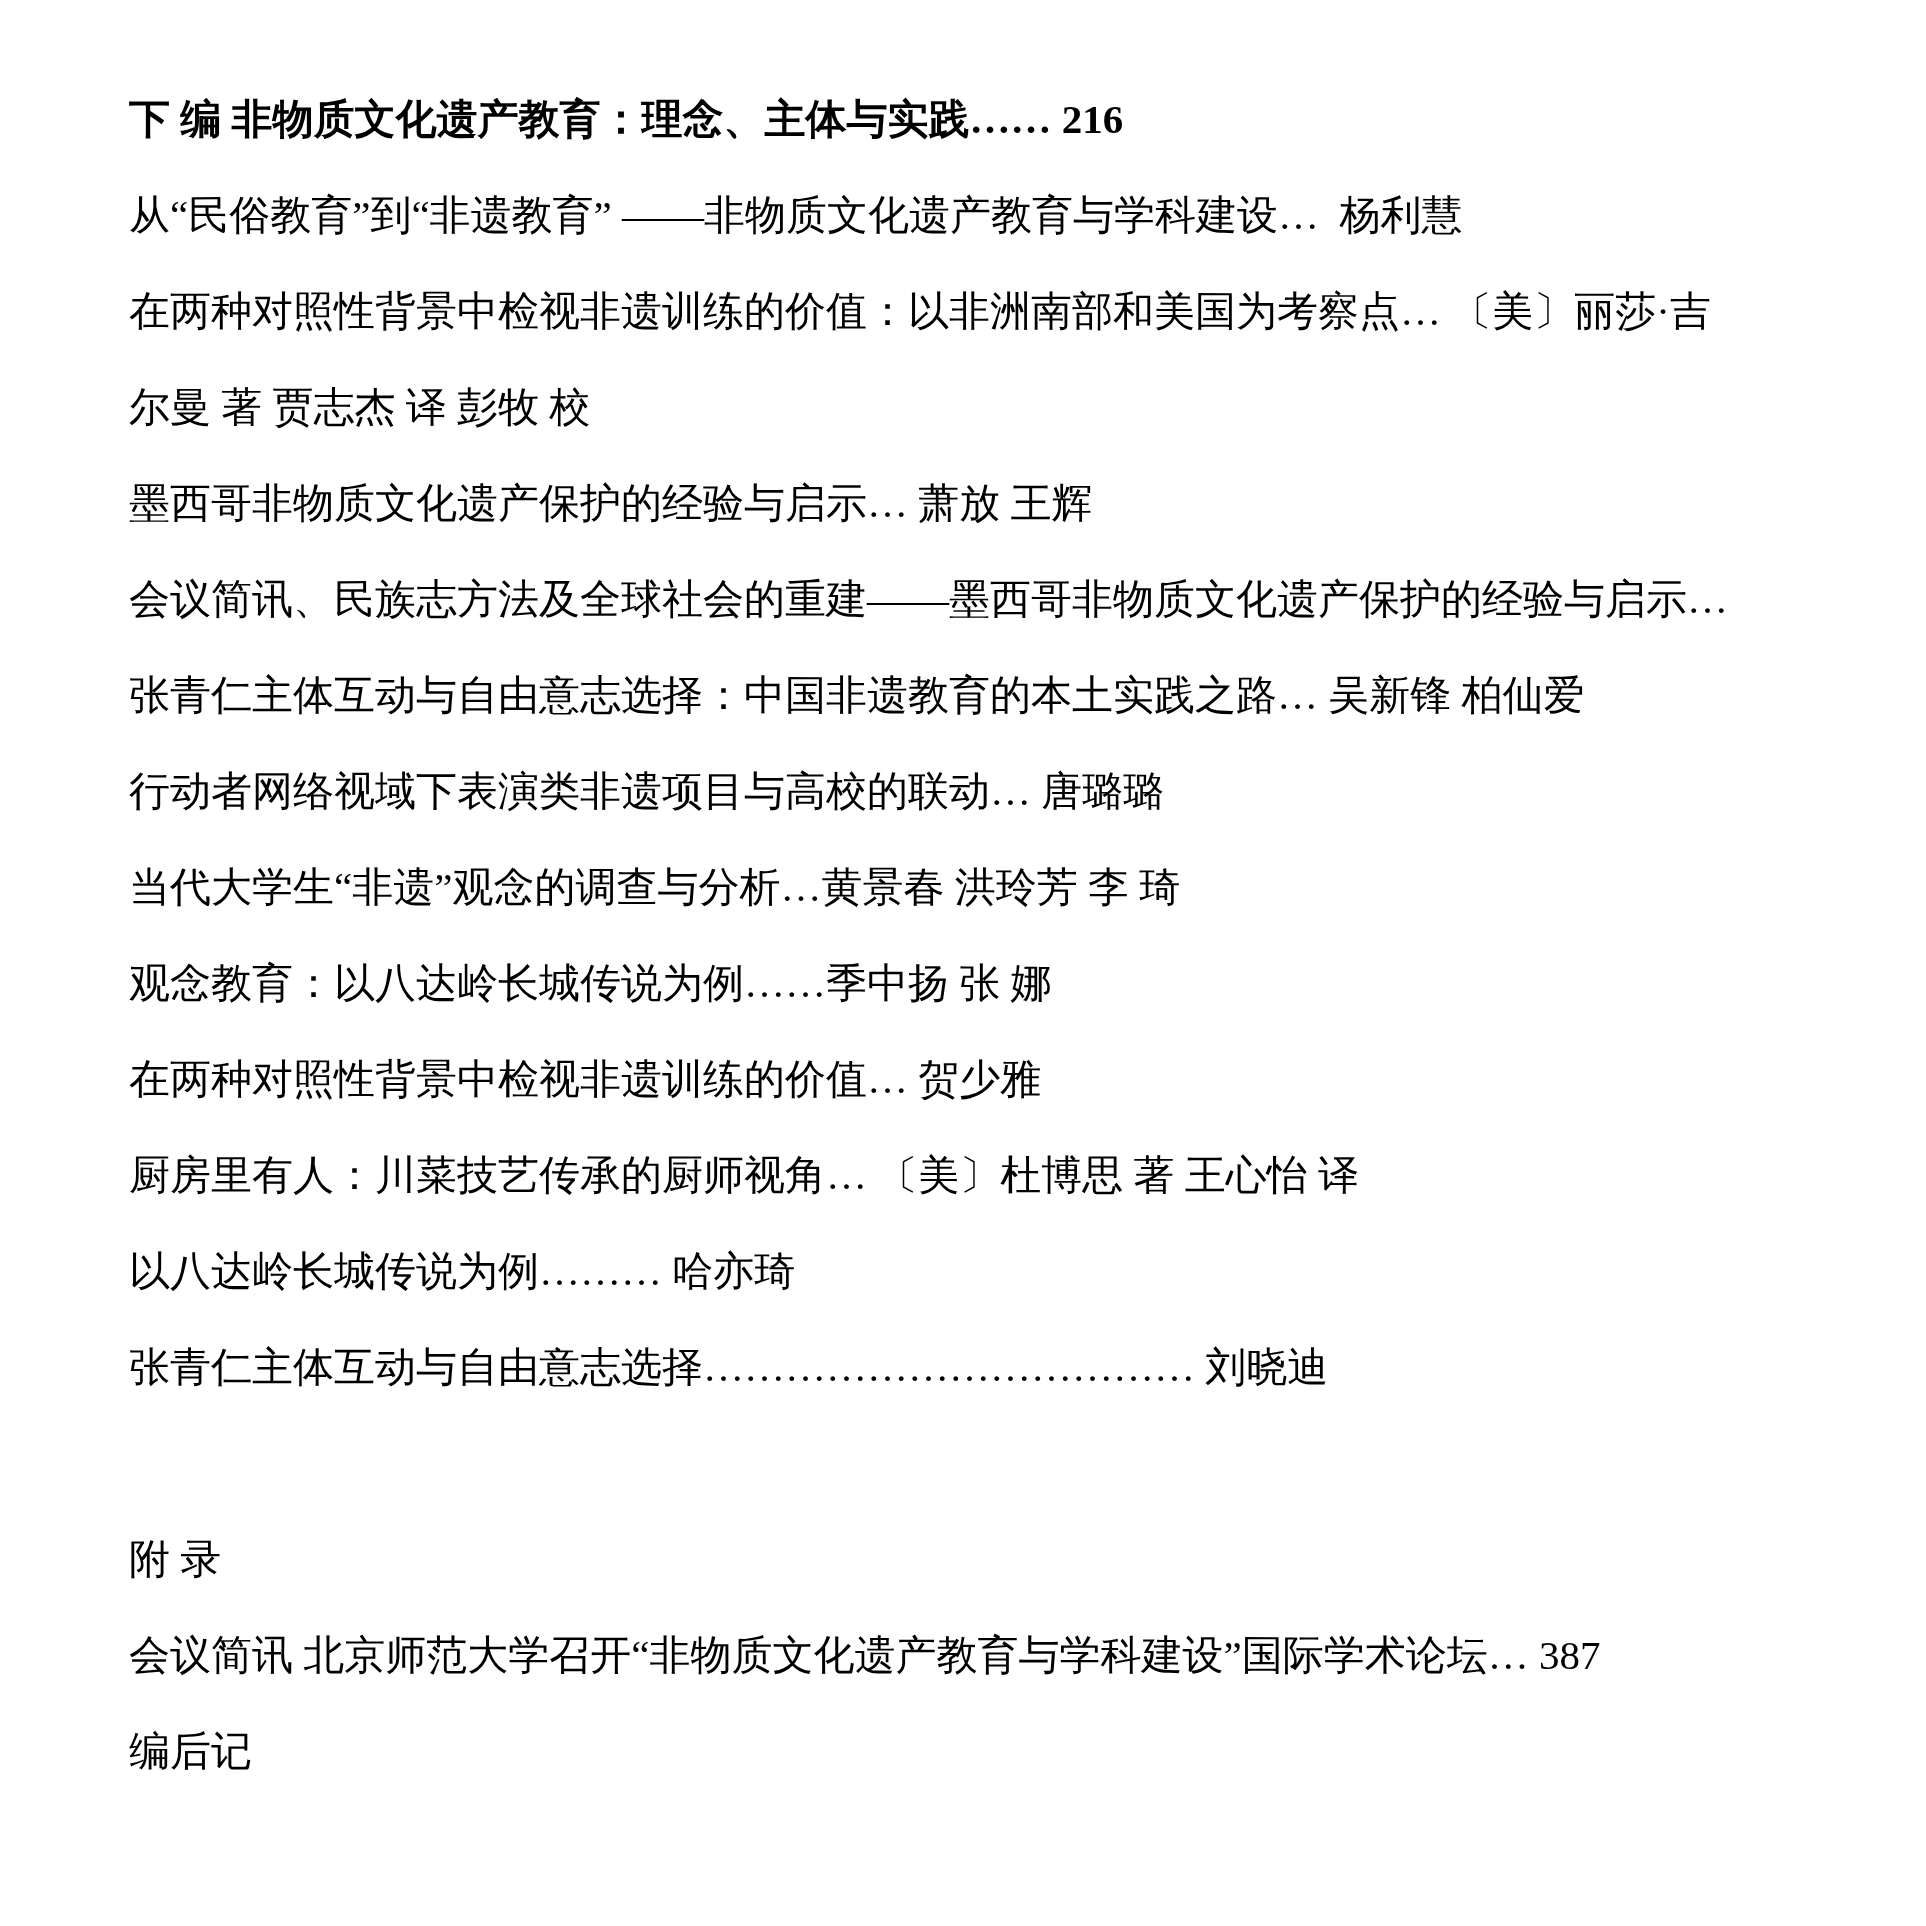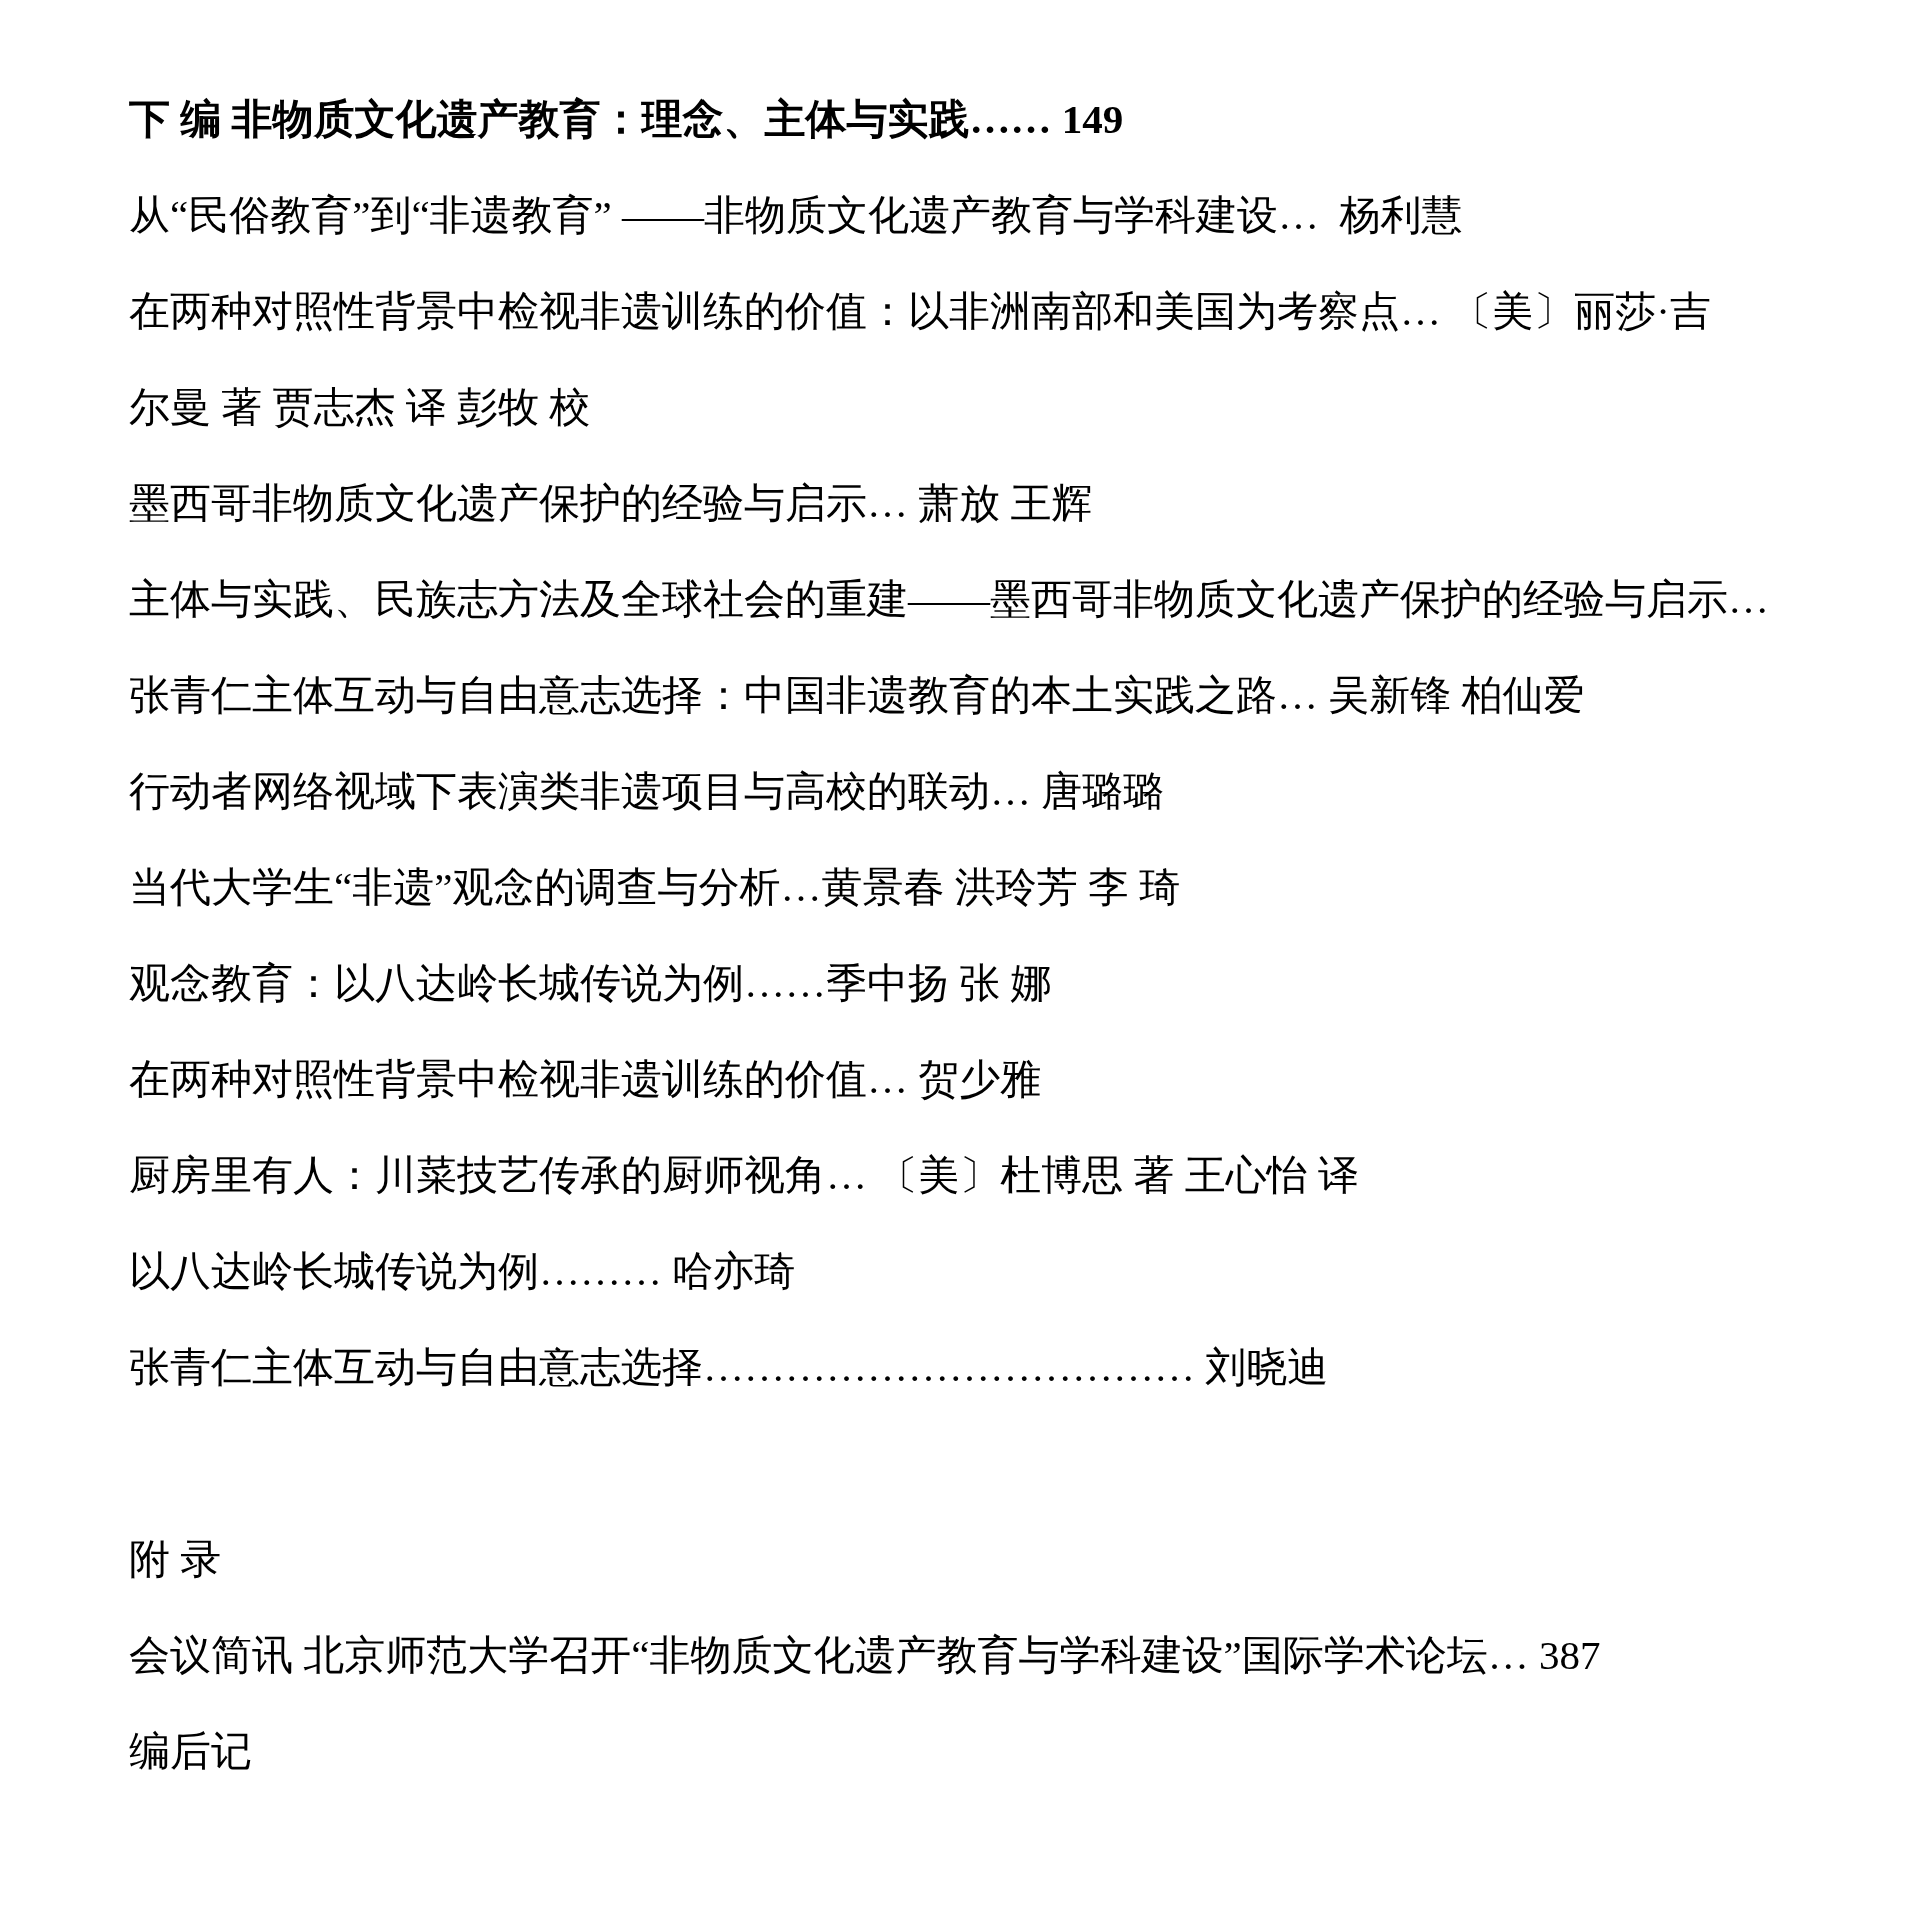--- a/index.html
+++ b/index.html
@@ -35,26 +35,26 @@
     font-weight: bold;
   }
   .spacer {
     height: 96px;
   }
 </style>
 </head>
 <body>
 
 <div class="doc">
-  <div class="line title">下 编 非物质文化遗产教育：理念、主体与实践…… 149</div>
+  <div class="line title">下 编 非物质文化遗产教育：理念、主体与实践…… 216</div>
   <div class="line">从“民俗教育”到“非遗教育” ——非物质文化遗产教育与学科建设…  杨利慧</div>
   <div class="line">在两种对照性背景中检视非遗训练的价值：以非洲南部和美国为考察点… 〔美〕丽莎·吉</div>
   <div class="line">尔曼 著 贾志杰 译 彭牧 校</div>
   <div class="line">墨西哥非物质文化遗产保护的经验与启示… 萧放 王辉</div>
-  <div class="line">主体与实践、民族志方法及全球社会的重建——墨西哥非物质文化遗产保护的经验与启示…</div>
+  <div class="line">会议简讯、民族志方法及全球社会的重建——墨西哥非物质文化遗产保护的经验与启示…</div>
   <div class="line">张青仁主体互动与自由意志选择：中国非遗教育的本土实践之路… 吴新锋 柏仙爱</div>
   <div class="line">行动者网络视域下表演类非遗项目与高校的联动… 唐璐璐</div>
   <div class="line">当代大学生“非遗”观念的调查与分析…黄景春 洪玲芳 李 琦</div>
   <div class="line">观念教育：以八达岭长城传说为例……季中扬 张 娜</div>
   <div class="line">在两种对照性背景中检视非遗训练的价值… 贺少雅</div>
   <div class="line">厨房里有人：川菜技艺传承的厨师视角… 〔美〕杜博思 著 王心怡 译</div>
   <div class="line">以八达岭长城传说为例……… 哈亦琦</div>
   <div class="line">张青仁主体互动与自由意志选择……………………………… 刘晓迪</div>
   <div class="spacer"></div>
   <div class="line">附 录</div>

